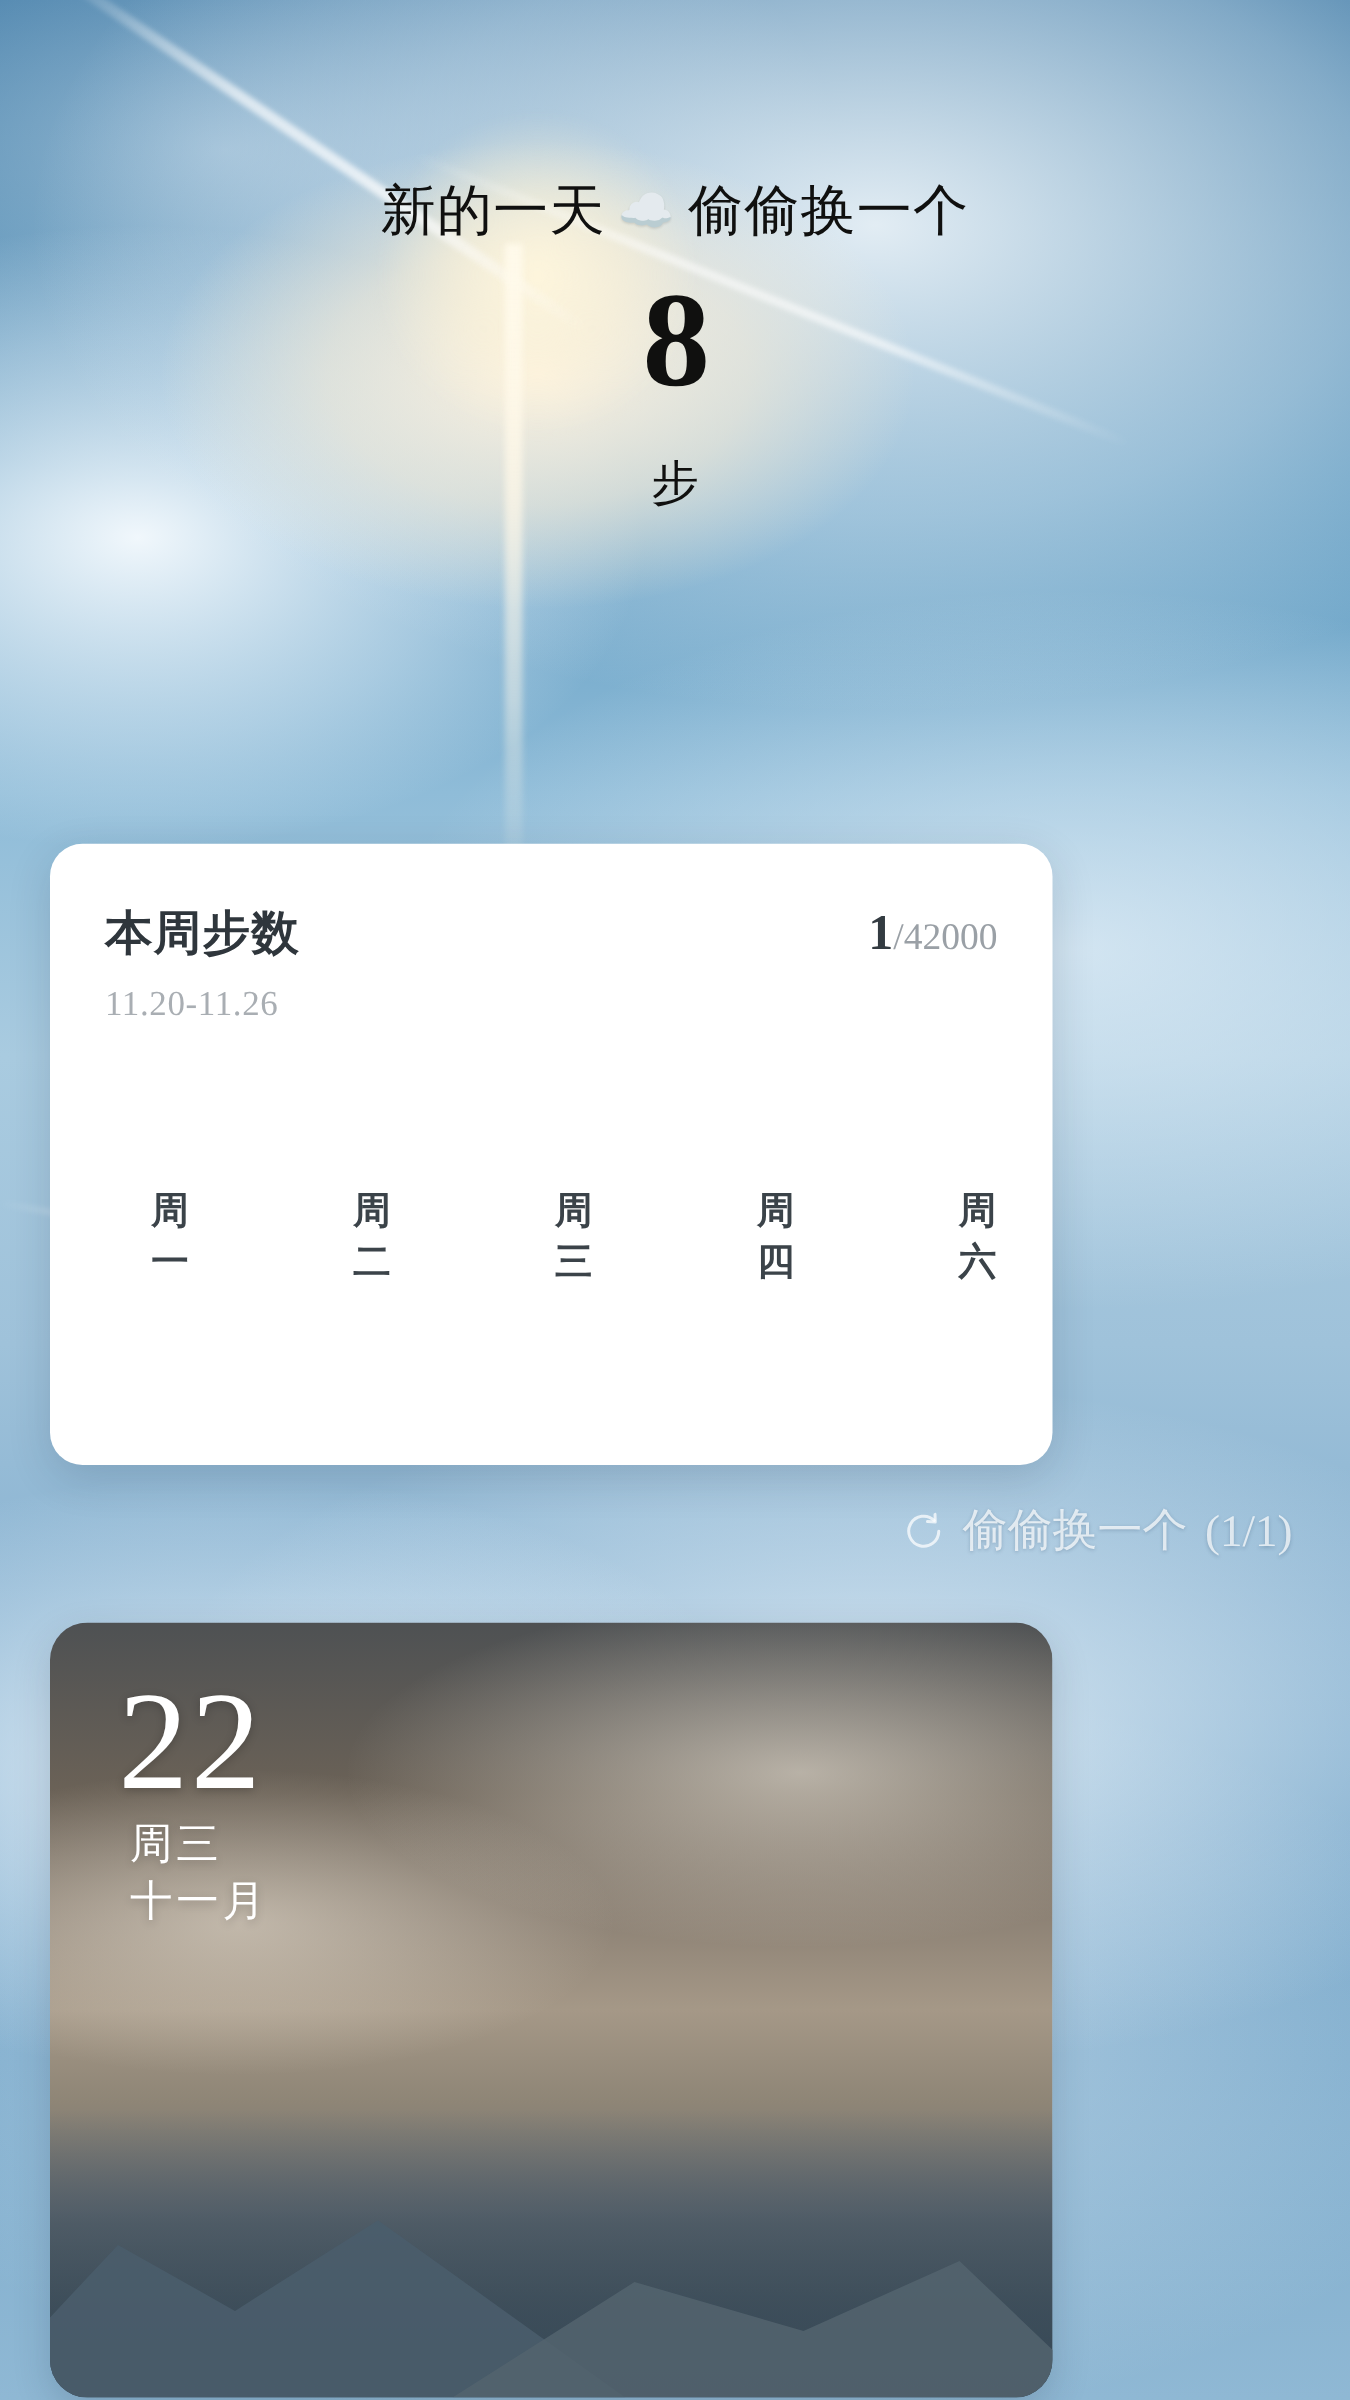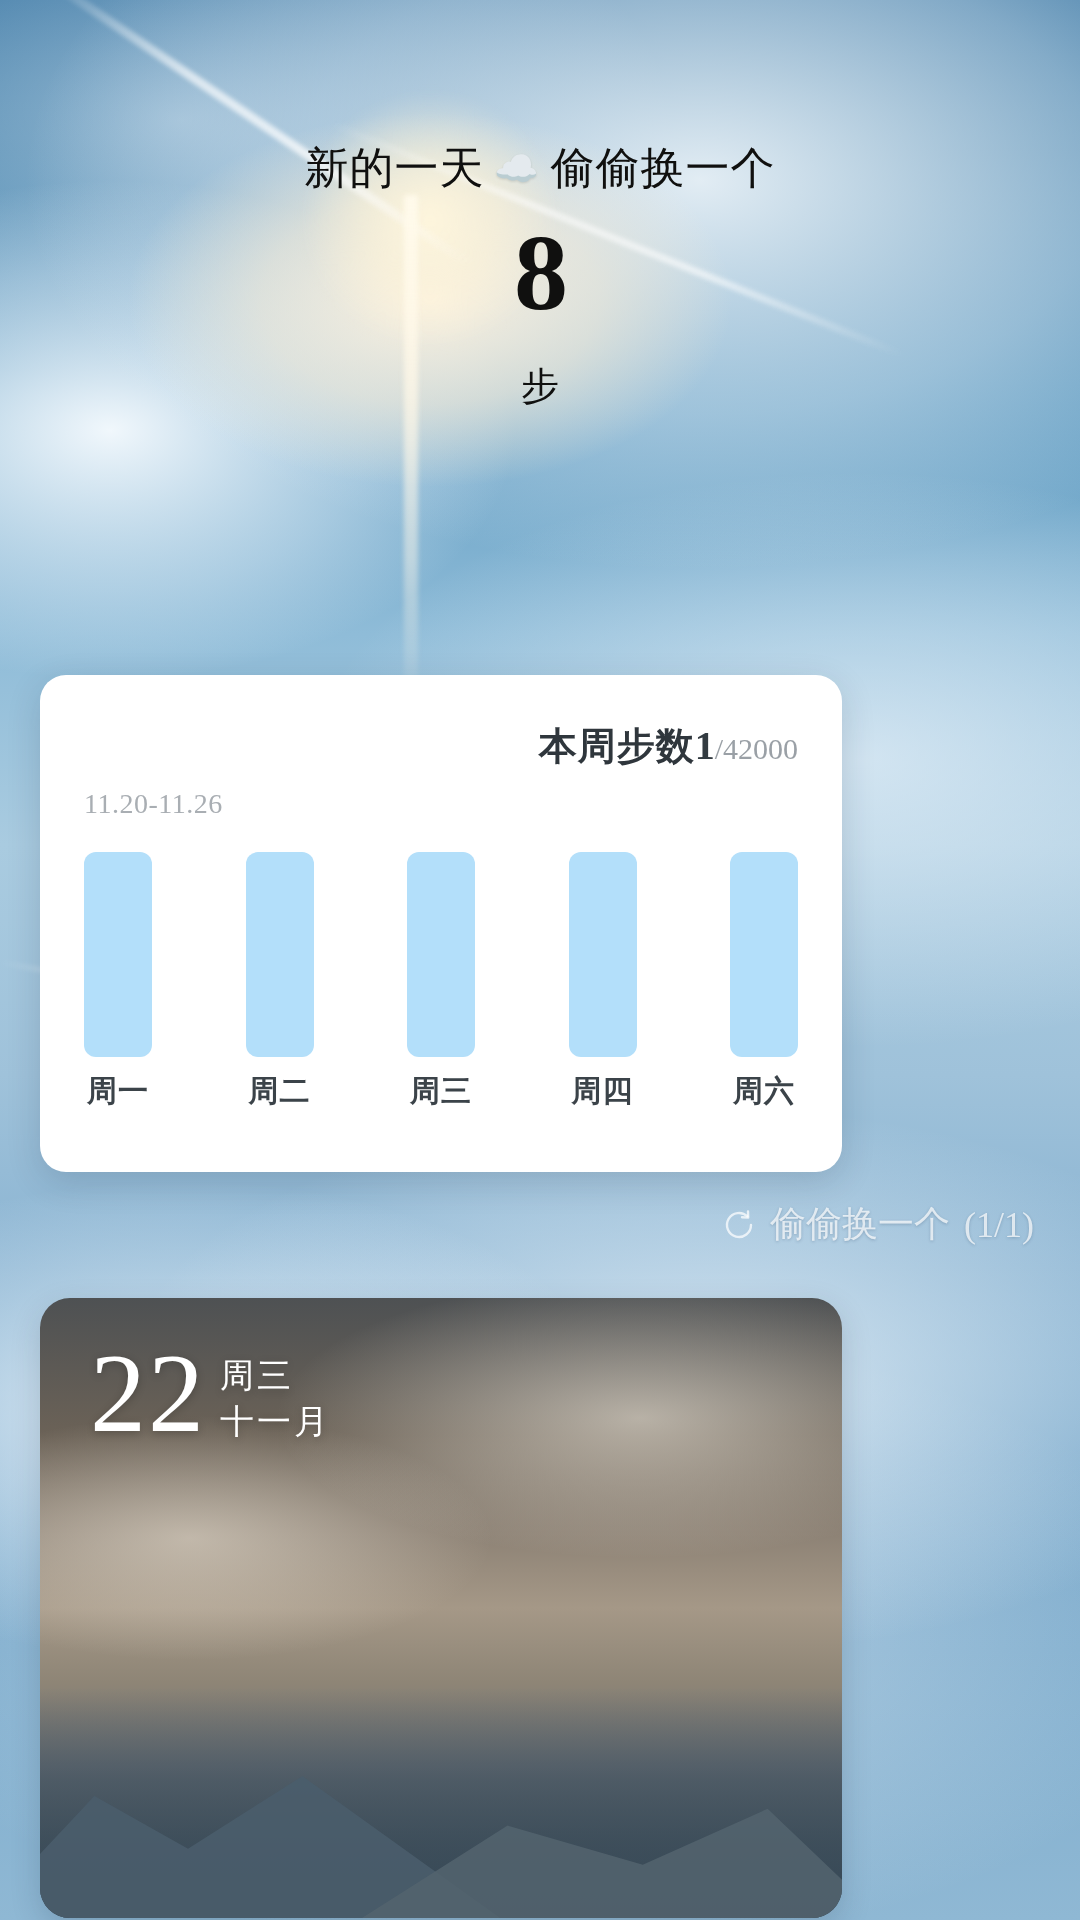--- a/index.html
+++ b/index.html
@@ -119,21 +119,21 @@
     width: 802px;
     height: 497px;
     background: #ffffff;
     border-radius: 26px;
     box-shadow: 0 10px 34px rgba(20,40,60,0.16);
     padding: 46px 44px 0 44px;
   }
   .card-head {
     display: flex;
     align-items: baseline;
-    justify-content: flex-end;
+    justify-content: space-between;
   }
   .card-title {
     font-size: 38px;
     font-weight: 700;
     color: #2f363c;
     letter-spacing: 1px;
   }
   .card-progress {
     white-space: nowrap;
     color: #9aa0a6;
@@ -155,21 +155,20 @@
   .chart {
     margin-top: 32px;
     display: flex;
     justify-content: space-between;
     align-items: flex-end;
     height: 260px;
   }
   .bar-col {
     width: 68px;
     display: flex;
-    flex-direction: column;
     align-items: center;
     height: 100%;
     justify-content: flex-end;
   }
   .bar-track {
     width: 68px;
     flex: 1 1 auto;
     display: flex;
     align-items: flex-end;
   }
@@ -242,23 +241,24 @@
     width: 520px; height: 140px;
     background: #53646f;
     clip-path: polygon(0% 100%, 28% 34%, 54% 62%, 78% 22%, 100% 100%);
     opacity: .85;
   }
   .date-inner {
     position: absolute;
     left: 50px;
     top: 44px;
     display: flex;
-    align-items: flex-end;
+    align-items: center;
     color: #ffffff;
     text-shadow: 0 2px 8px rgba(0,0,0,0.22);
+    flex-direction: column;
   }
   .date-day {
     font-size: 112px;
     font-weight: 400;
     line-height: 0.92;
     letter-spacing: 2px;
   }
   .date-side {
     margin-left: 14px;
     padding-top: 8px;

